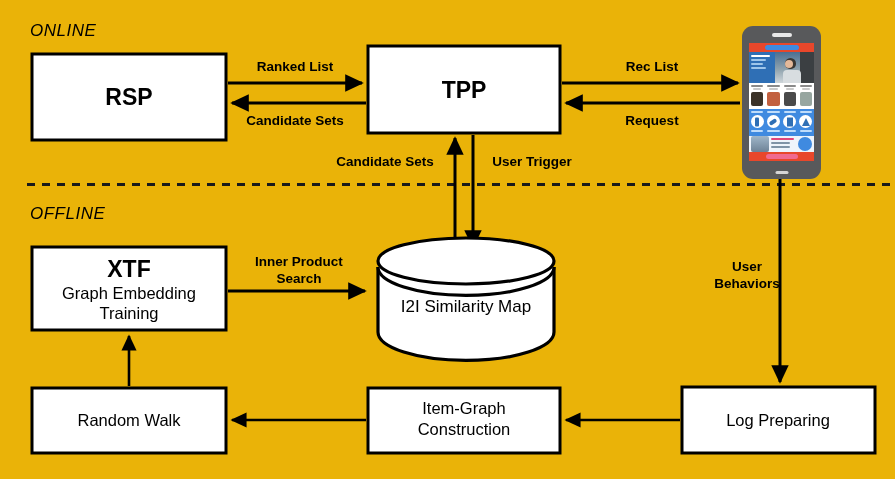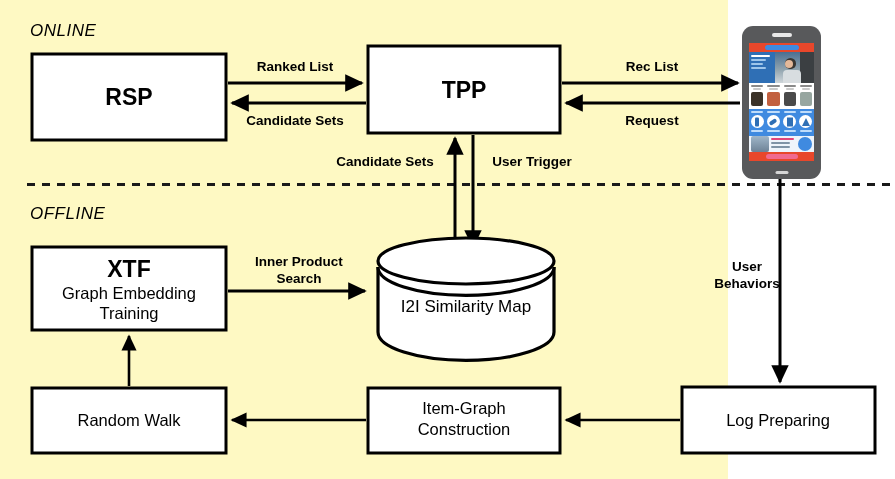--- a/index.html
+++ b/index.html
@@ -8,23 +8,23 @@
     background: #ffffff;
   }
   body {
     width: 895px;
     height: 479px;
     overflow: hidden;
     font-family: "Liberation Sans", sans-serif;
   }
   #diagram-root {
     position: relative;
-    width: 728px;
+    width: 895px;
     height: 479px;
-    background: #fef9c3;
+    background: #eab308;
   }
   svg#diagram {
     position: absolute;
     left: 0;
     top: 0;
     width: 895px;
     height: 479px;
   }
   .box-rect {
     fill: #ffffff;

